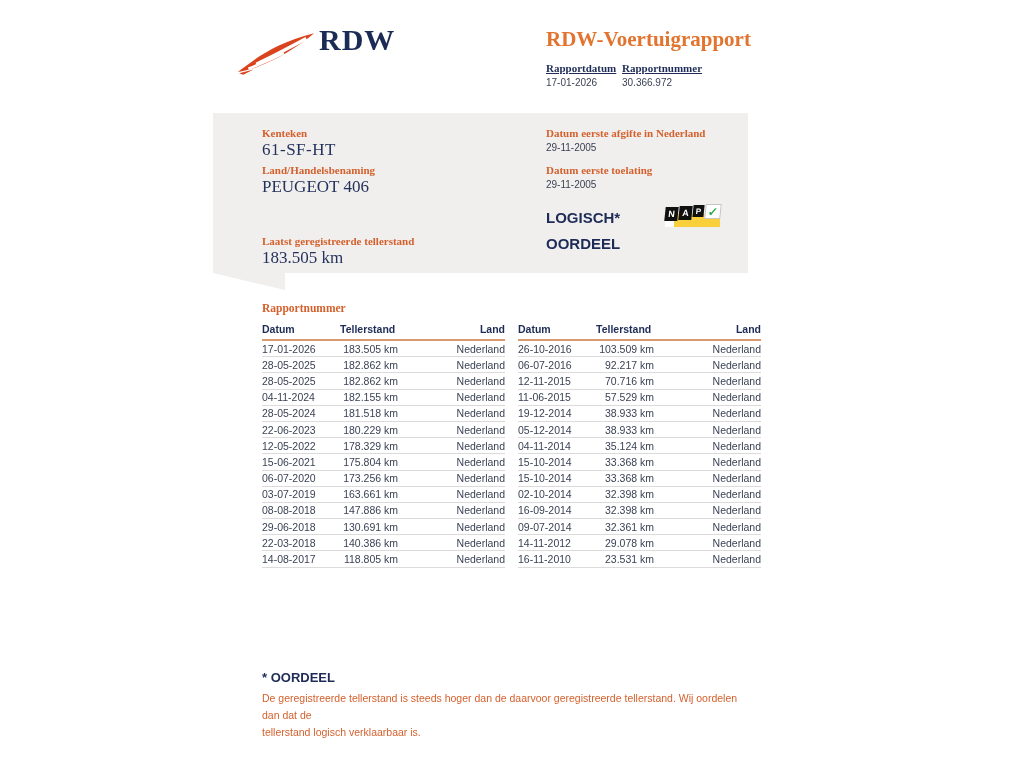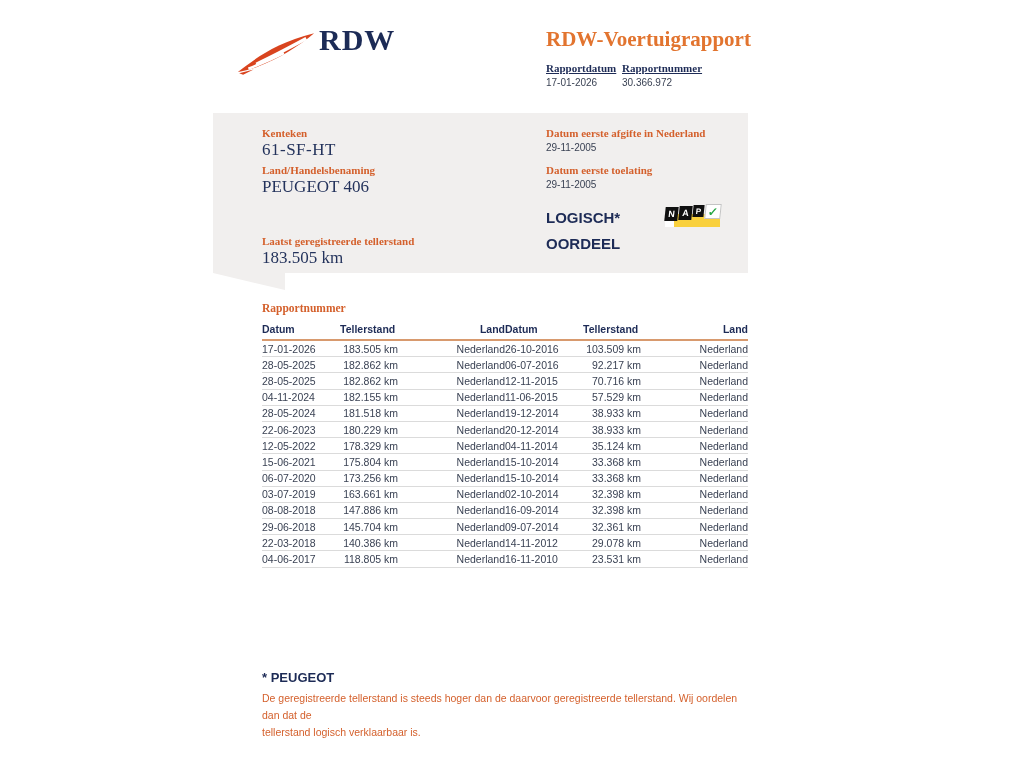--- a/index.html
+++ b/index.html
@@ -68,21 +68,21 @@
     display:flex; align-items:center; justify-content:center;
     color:#28a745; font-weight:700; font-size:12px;
   }
 
   
   .section-title {
     position:absolute; left:262px; top:302px;
     font-family:"Liberation Serif", serif; font-weight:700; font-size:11.5px;
     color:#d4602c;
   }
-  .tables { position:absolute; left:262px; top:320px; width:499px; display:flex; }
+  .tables { position:absolute; left:262px; top:320px; width:499px; display:flex; gap:13px; }
   .mtable { width:243px; }
   .thead {
     display:grid; grid-template-columns:78px 90px auto;
     font-weight:700; font-size:10.5px; color:#1d2b56;
     padding:3px 0 4px 0; border-bottom:2px solid #d89a6e;
   }
   .thead .c3 { text-align:right; }
   .trow {
     display:grid; grid-template-columns:78px 58px auto;
     height:16.2px; align-items:center;
@@ -224,32 +224,32 @@
           </div>
 
           <div class="trow">
             <div class="c1">08-08-2018</div>
             <div class="c2">147.886 km</div>
             <div class="c3">Nederland</div>
           </div>
 
           <div class="trow">
             <div class="c1">29-06-2018</div>
-            <div class="c2">145.704 km</div>
+            <div class="c2">130.691 km</div>
             <div class="c3">Nederland</div>
           </div>
 
           <div class="trow">
             <div class="c1">22-03-2018</div>
             <div class="c2">140.386 km</div>
             <div class="c3">Nederland</div>
           </div>
 
           <div class="trow">
-            <div class="c1">04-06-2017</div>
+            <div class="c1">14-08-2017</div>
             <div class="c2">118.805 km</div>
             <div class="c3">Nederland</div>
           </div>
         </div>
     </div>
 
     <div class="mtable">
       <div class="thead">
         <div class="c1">Datum</div>
         <div class="c2">Tellerstand</div>
@@ -281,21 +281,21 @@
             <div class="c3">Nederland</div>
           </div>
 
           <div class="trow">
             <div class="c1">19-12-2014</div>
             <div class="c2">38.933 km</div>
             <div class="c3">Nederland</div>
           </div>
 
           <div class="trow">
-            <div class="c1">20-12-2014</div>
+            <div class="c1">05-12-2014</div>
             <div class="c2">38.933 km</div>
             <div class="c3">Nederland</div>
           </div>
 
           <div class="trow">
             <div class="c1">04-11-2014</div>
             <div class="c2">35.124 km</div>
             <div class="c3">Nederland</div>
           </div>
 
@@ -337,19 +337,19 @@
 
           <div class="trow">
             <div class="c1">16-11-2010</div>
             <div class="c2">23.531 km</div>
             <div class="c3">Nederland</div>
           </div>
         </div>
     </div>
   </div>
 
-  <div class="foot-title">* PEUGEOT</div>
+  <div class="foot-title">* OORDEEL</div>
   <div class="foot-text">
     <div>De geregistreerde tellerstand is steeds hoger dan de daarvoor geregistreerde tellerstand. Wij oordelen dan dat de</div>
     <div>tellerstand logisch verklaarbaar is.</div>
   </div>
 
 </div>
 
 </body></html>

